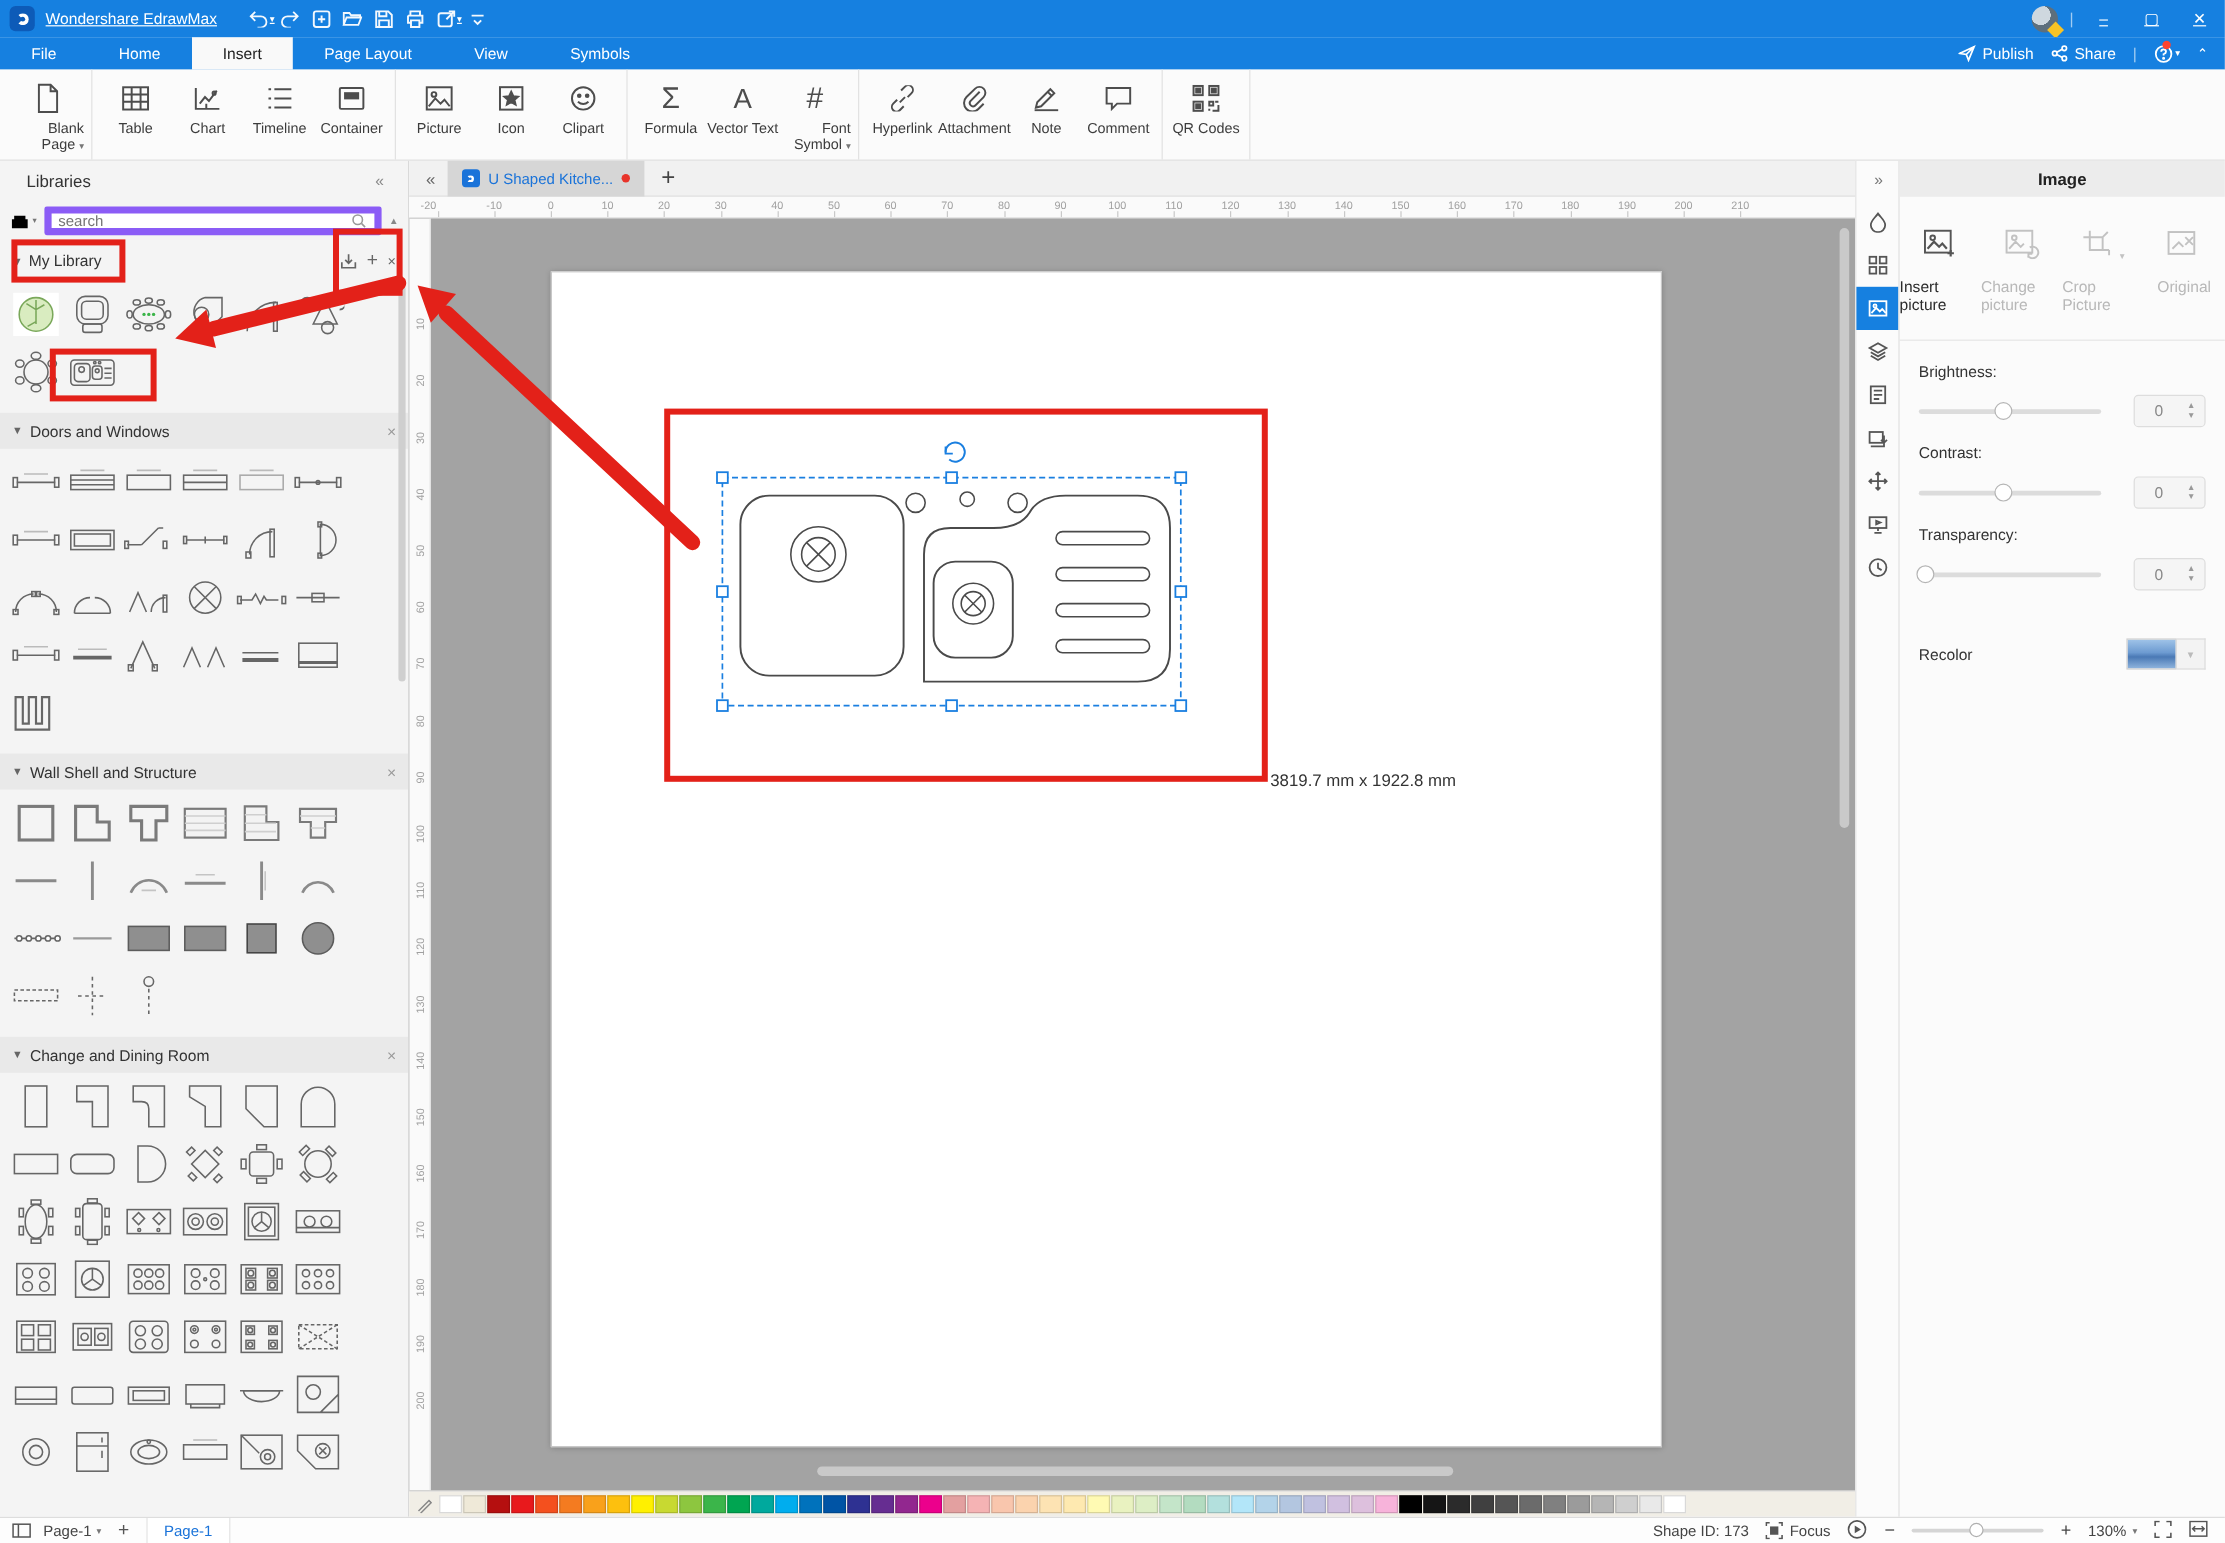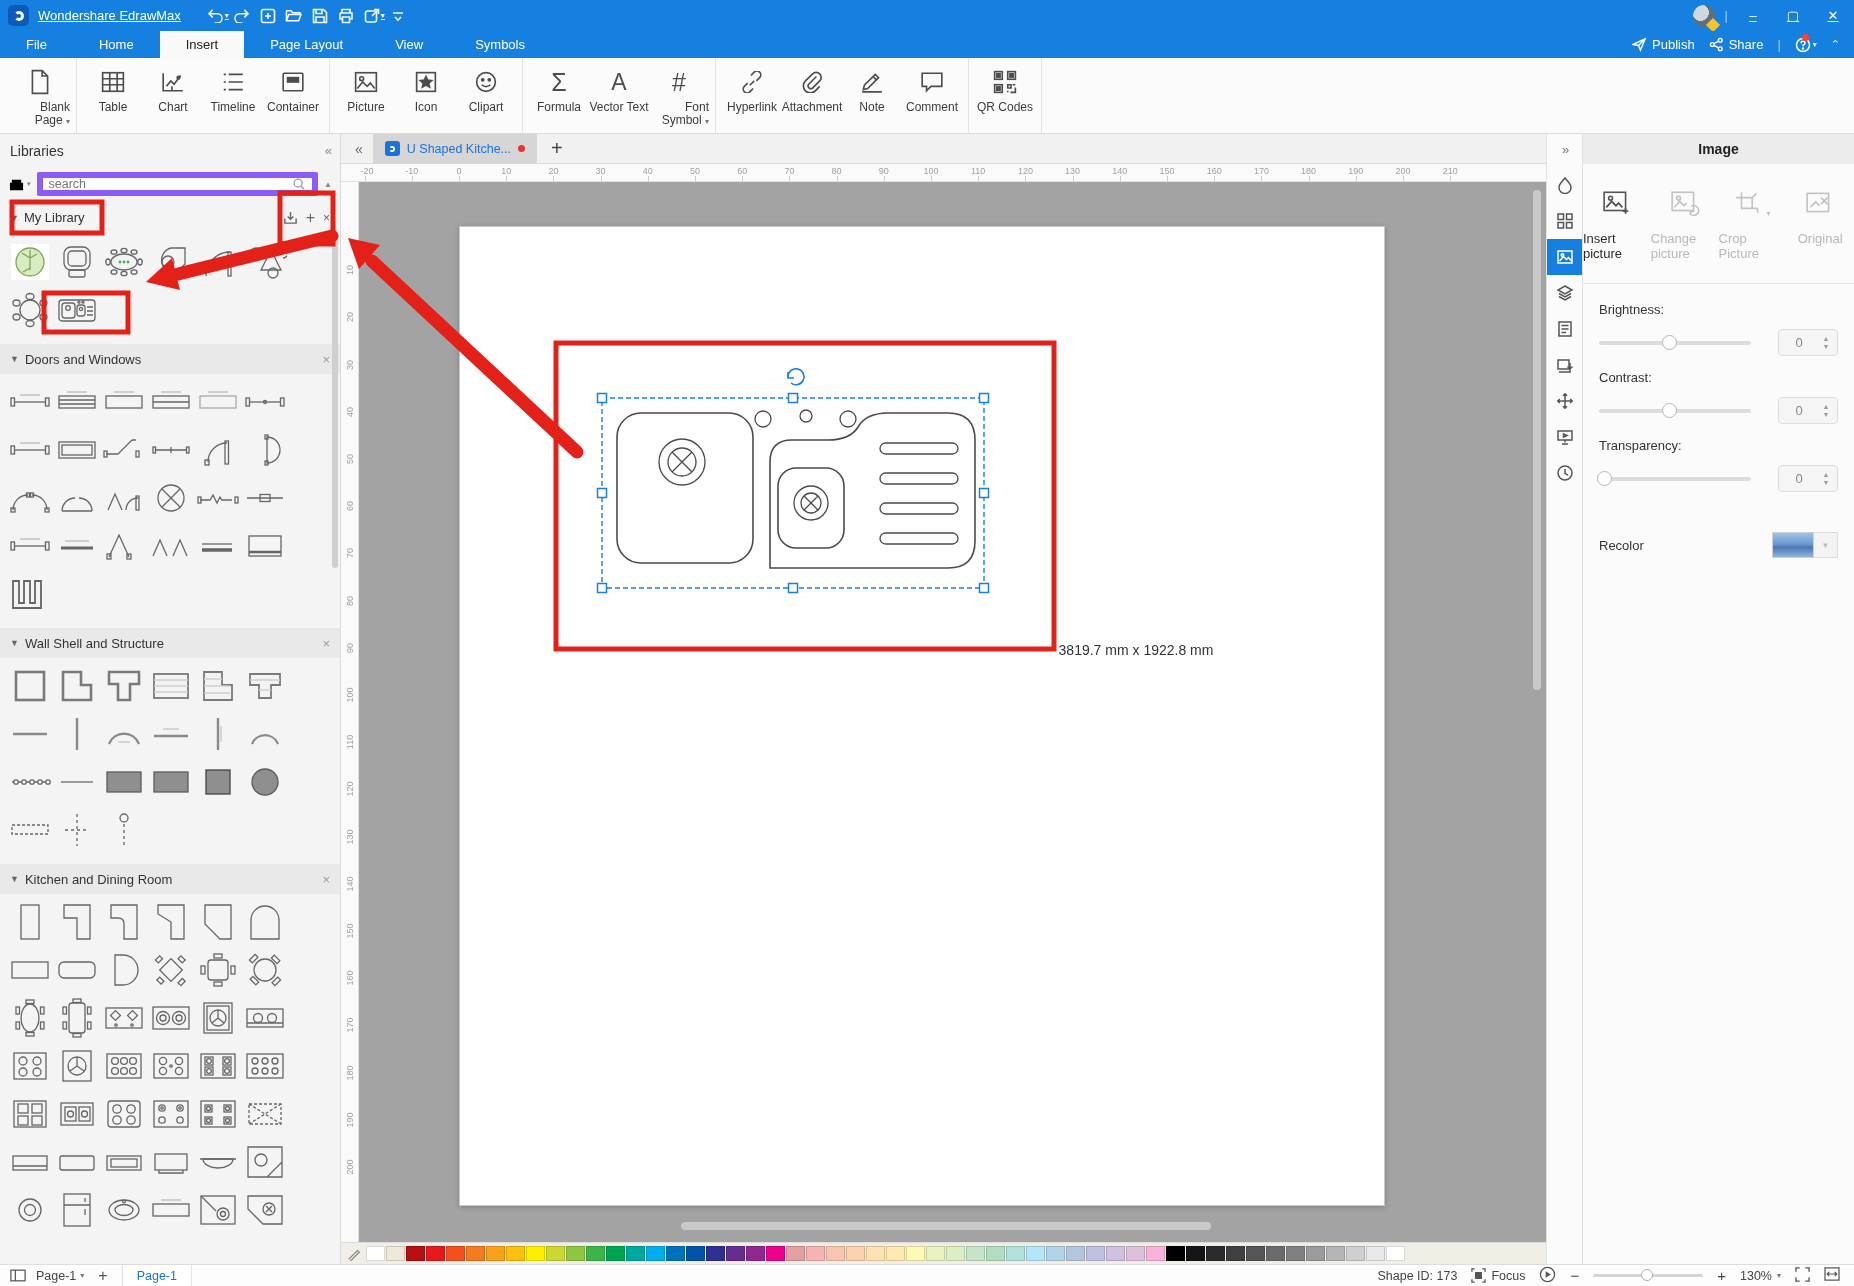--- a/index.html
+++ b/index.html
@@ -34,21 +34,21 @@
   .rib-group { display:flex; align-items:stretch; border-right:1px solid #e2e2e2; padding:0 6px; }
   .rib-item { width:60px; display:flex; flex-direction:column; align-items:center; justify-content:flex-start; padding-top:9px; color:#3c3c3c; }
   .rib-item .ric { height:30px; display:flex; align-items:center; justify-content:center; }
   .rib-item .ric svg { stroke:#4d4d4d; fill:none; stroke-width:1.5; }
   .rib-item .glyph { font-size:25px; color:#4d4d4d; line-height:26px; }
   .rib-label { font-size:12px; text-align:right; line-height:13px; margin-top:4px; white-space:pre-line; }
   .rib-caret { font-size:8px; color:#777; }
 
   
   #left-panel { position:absolute; left:0; top:134px; width:341px; height:1130px; background:#f4f4f4; border-right:1px solid #d9d9d9; overflow:hidden; }
-  .lib-header { height:33px; display:flex; align-items:center; padding:0 10px; font-size:14px; color:#333; }
+  .lib-header { height:33px; display:flex; align-items:center; padding:0 22px; font-size:14px; color:#333; }
   .lib-header .chev { margin-left:auto; color:#888; font-size:13px; letter-spacing:-2px; }
   .lib-search { height:34px; display:flex; align-items:center; padding:0 8px; gap:6px; }
   .drawer-btn { display:flex; align-items:center; color:#555; gap:2px; }
   .search-box { flex:1; height:24px; background:#fff; border:6px solid #8b5cf6; border-radius:2px; display:flex; align-items:center; padding:0 6px; }
   .search-box input { border:none; outline:none; flex:1; font-size:12.5px; color:#444; background:transparent; font-family:inherit; }
   .search-box svg { stroke:#999; fill:none; stroke-width:1.5; }
   .mylib-row { height:33px; display:flex; align-items:center; padding:0 10px; gap:5px; font-size:13px; color:#333; }
   .mylib-row .tri { font-size:9px; color:#666; }
   .mylib-tools { margin-left:auto; display:flex; align-items:center; gap:8px; color:#666; }
   .mylib-tools svg { stroke:#666; fill:none; stroke-width:1.5; }
@@ -792,21 +792,21 @@
         </div>
         <div class="thumb-cell">
           <svg width="44" height="40" viewBox="0 0 44 40">
             <circle cx="22" cy="8" r="4"></circle>
             <path d="M22 14 v24" stroke-dasharray="3 3"></path>
           </svg>
         </div>
       </div>
       <div class="sec-band">
         <span class="tri">▼</span>
-        <span>Kitchen and Dining Room</span>
+        <span>Change and Dining Room</span>
         <span class="sec-x">×</span>
       </div>
       <div class="thumb-grid">
         <div class="thumb-cell">
           <svg width="44" height="40" viewBox="0 0 44 40">
             <rect x="13" y="3" width="18" height="34"></rect>
           </svg>
         </div>
         <div class="thumb-cell">
           <svg width="44" height="40" viewBox="0 0 44 40">
@@ -1135,21 +1135,21 @@
     <div id="doc-tab">
       <span class="tab-logo">
           <span></span>
         </span>
       <span class="tab-label">U Shaped Kitche...</span>
       <span class="mod-dot"></span>
     </div>
     <span id="tab-add">+</span>
   </div>
   <div id="hruler">
-      <span class="hr-lab" style="left: 26px; text-align: right;">-20</span>
+      <span class="hr-lab" style="left: 16px; text-align: right;">-20</span>
       <span class="hr-tick" style="left: 23.6px;"></span>
       <span class="hr-lab" style="left: 70.8px;">-10</span>
       <span class="hr-tick" style="left: 70.8px;"></span>
       <span class="hr-lab" style="left: 118px;">0</span>
       <span class="hr-tick" style="left: 118px;"></span>
       <span class="hr-lab" style="left: 165.2px;">10</span>
       <span class="hr-tick" style="left: 165.2px;"></span>
       <span class="hr-lab" style="left: 212.4px;">20</span>
       <span class="hr-tick" style="left: 212.4px;"></span>
       <span class="hr-lab" style="left: 259.6px;">30</span>

